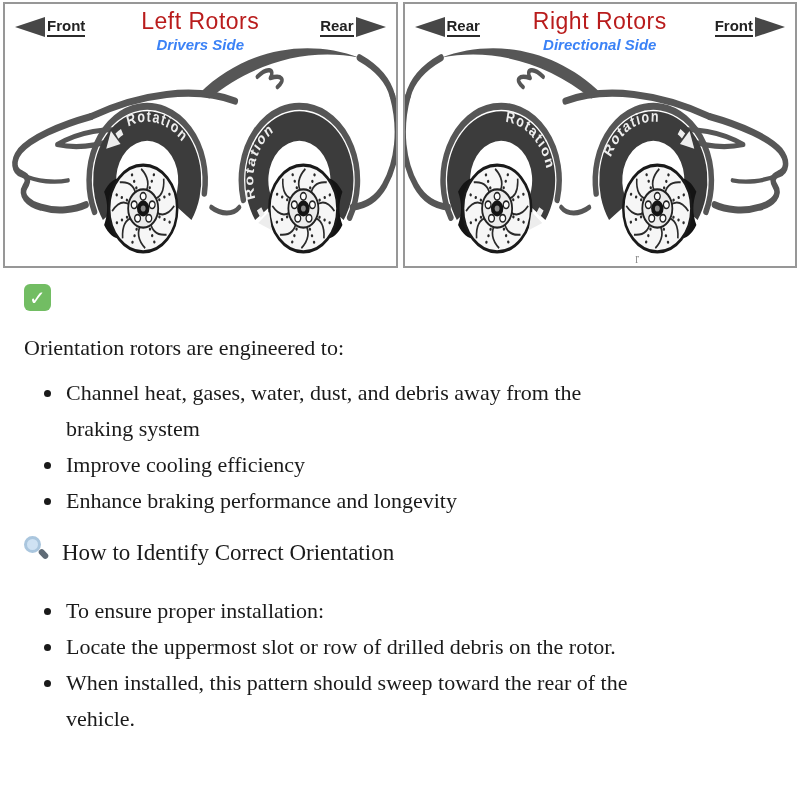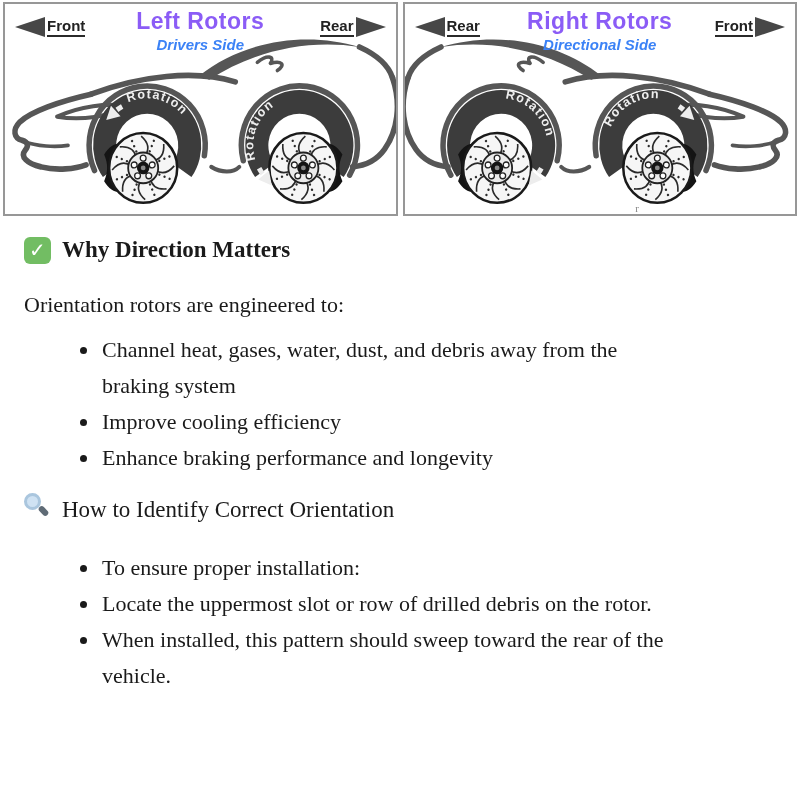--- a/index.html
+++ b/index.html
@@ -1,25 +1,25 @@
 <!DOCTYPE html>
 <html><head>
 <meta charset="utf-8">
 <style>
   * { box-sizing: border-box; margin: 0; padding: 0; }
   html, body { width: 800px; height: 800px; overflow: hidden; background: #fff; }
   body { font-family: "Liberation Serif", serif; color: #1a1a1a; }
 
   
-  .diagram { display: flex; gap: 5px; padding: 2px 3px 0 3px; height: 216px; }
+  .diagram { display: flex; gap: 5px; padding: 2px 3px 0 3px; height: 268px; }
   .panel { position: relative; flex: 1; border: 2px solid #979797; background: #fff; overflow: hidden; }
   .panel-svg { position: absolute; left: 0; top: 0; width: 100%; height: 100%; }
   .panel-title-wrap { position: absolute; left: 0; right: 0; top: 4px; text-align: center;
                       font-family: "Liberation Sans", sans-serif; z-index: 2; }
-  .panel-title { font-size: 23px; font-weight: bold; color: #8b5cf6; letter-spacing: 0.5px; }
+  .panel-title { font-size: 23px; font-weight: normal; color: #b91c1c; letter-spacing: 0.5px; }
   .panel-subtitle { font-size: 15px; font-weight: bold; font-style: italic; color: #3b82f6; margin-top: 1px; }
   .dir { position: absolute; top: 13px; display: flex; align-items: center; gap: 2px; z-index: 2;
          font-family: "Liberation Sans", sans-serif; }
   .dir-left { left: 10px; }
   .dir-right { right: 10px; }
   .dir-label { font-size: 15px; font-weight: bold; color: #222; border-bottom: 2px solid #2a2a2a;
                line-height: 1.15; padding-bottom: 0; }
   .tri { width: 0; height: 0; border-top: 10px solid transparent; border-bottom: 10px solid transparent; }
   .tri-left  { border-right: 30px solid #474747; }
   .tri-right { border-left: 30px solid #474747; }
@@ -27,21 +27,21 @@
   
   .content { padding: 16px 24px 0 24px; font-size: 22px; line-height: 36px; }
   .prewrap { white-space: pre-line; }
   .intro { margin-bottom: 17px; }
   .sec-heading { display: flex; align-items: center; gap: 11px; font-size: 23px;
                  font-weight: bold; margin: 0 0 19px 0; }
   .sec-heading2 { display: flex; gap: 13px; font-size: 23px;
                   font-weight: normal; margin: 16px 0 22px 0; }
   .lead { margin-bottom: 9px; }
   ul { margin: 0 0 13px 0; padding-left: 40px; list-style: disc; }
-  li { padding-left: 2px; margin-left: 36px; }
+  li { padding-left: 2px; }
 
   
   .check-emoji { width: 27px; height: 27px; border-radius: 6px; background: #72bd63;
                  display: inline-flex; align-items: center; justify-content: center;
                  color: #fff; font-size: 20px; font-weight: bold; flex: 0 0 auto;
                  font-family: "DejaVu Sans", sans-serif; }
   
   .mag-emoji { position: relative; width: 25px; height: 25px; flex: 0 0 auto; }
   .mag-lens { position: absolute; left: 0; top: 1px; width: 17px; height: 17px; border-radius: 50%;
               background: #cfe2f3; border: 3px solid #aac6de; }
@@ -191,21 +191,20 @@
       <text x="230" y="203" font-size="11" fill="#888" font-family="Liberation Serif, serif">r</text>
     </svg>
   </div>
 </div>
 
 <div class="content">
 
 
   <h2 class="sec-heading">
     <span class="check-emoji">✓</span>
-    <span>Why Direction Matters</span>
   </h2>
 
   <p class="lead">Orientation rotors are engineered to:</p>
 
   <ul>
     <li class="prewrap">Channel heat, gases, water, dust, and debris away from the
 braking system</li>
     <li class="prewrap">Improve cooling efficiency</li>
     <li class="prewrap">Enhance braking performance and longevity</li>
   </ul>

